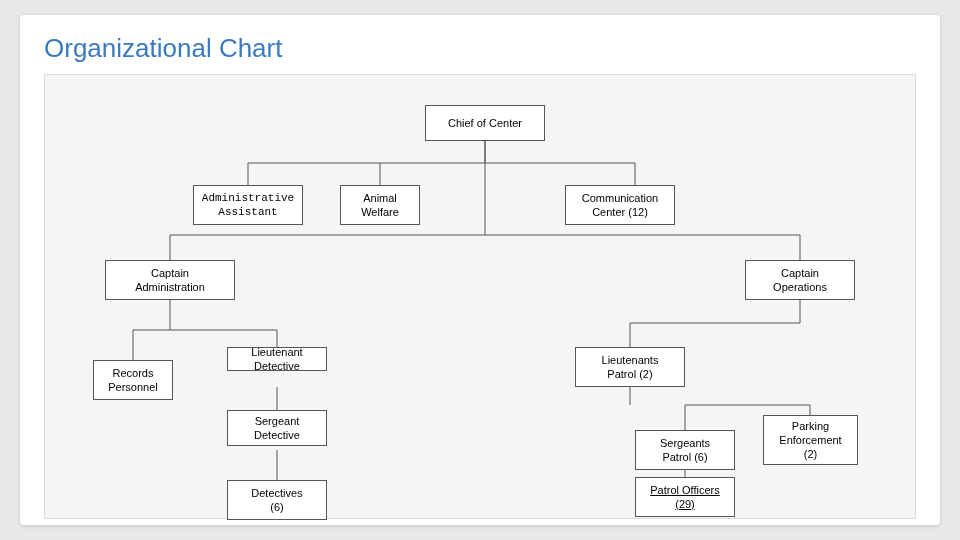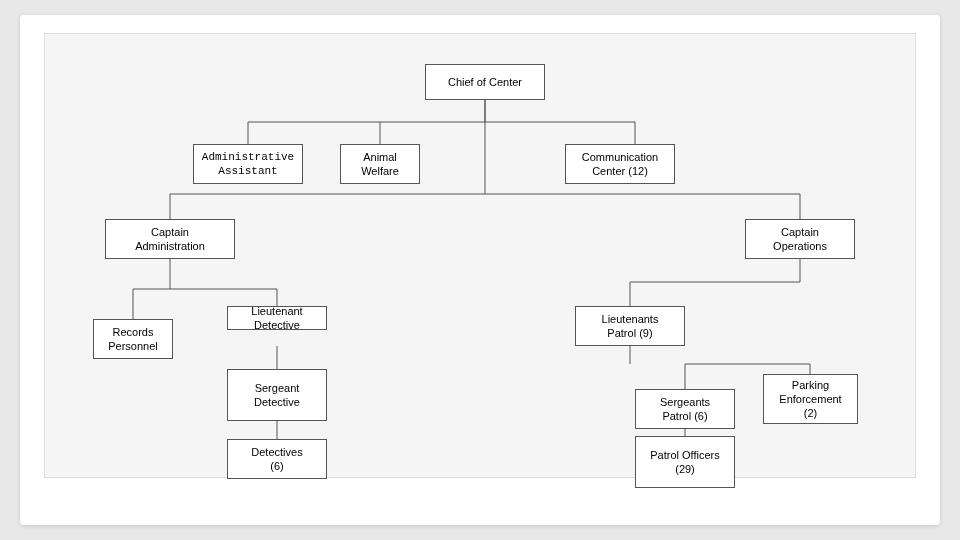--- a/index.html
+++ b/index.html
@@ -57,20 +57,21 @@
     }
     line {
       stroke: #555;
       stroke-width: 1;
     }
   </style>
 </head>
 <body>
 
 <div class="page">
+  <div class="page-title">Organizational Chart</div>
   <div class="chart-area">
     <svg class="lines-svg">
 
       <line x1="440" y1="66" x2="440" y2="88"></line>
 
       <line x1="203" y1="88" x2="590" y2="88"></line>
 
       <line x1="203" y1="88" x2="203" y2="110"></line>
 
       <line x1="335" y1="88" x2="335" y2="110"></line>
@@ -113,28 +114,28 @@
         <div class="box" style="left: 520px; top: 110px; width: 110px; height: 40px; white-space: pre-line;">Communication
 Center (12)</div>
         <div class="box" style="left: 60px; top: 185px; width: 130px; height: 40px; white-space: pre-line;">Captain
 Administration</div>
         <div class="box" style="left: 700px; top: 185px; width: 110px; height: 40px; white-space: pre-line;">Captain
 Operations</div>
         <div class="box" style="left: 48px; top: 285px; width: 80px; height: 40px; white-space: pre-line;">Records
 Personnel</div>
         <div class="box" style="left: 182px; top: 272px; width: 100px; height: 24px; white-space: pre-line;">Lieutenant
 Detective</div>
-        <div class="box" style="left: 182px; top: 335px; width: 100px; height: 52px; white-space: pre-line;">Sergeant
+        <div class="box" style="left: 182px; top: 335px; width: 100px; height: 36px; white-space: pre-line;">Sergeant
 Detective</div>
         <div class="box" style="left: 182px; top: 405px; width: 100px; height: 40px; white-space: pre-line;">Detectives
 (6)</div>
         <div class="box" style="left: 530px; top: 272px; width: 110px; height: 40px; white-space: pre-line;">Lieutenants
-Patrol (9)</div>
+Patrol (2)</div>
         <div class="box" style="left: 590px; top: 355px; width: 100px; height: 40px; white-space: pre-line;">Sergeants
 Patrol (6)</div>
         <div class="box" style="left: 718px; top: 340px; width: 95px; height: 50px; white-space: pre-line;">Parking
 Enforcement
 (2)</div>
-        <div class="box" style="left: 590px; top: 402px; width: 100px; height: 52px; white-space: pre-line;">Patrol Officers
+        <div class="box" style="left: 590px; top: 402px; width: 100px; height: 40px; white-space: pre-line; text-decoration: underline;">Patrol Officers
 (29)</div>
       </div>
   </div>
 </div>
 
 </body></html>

